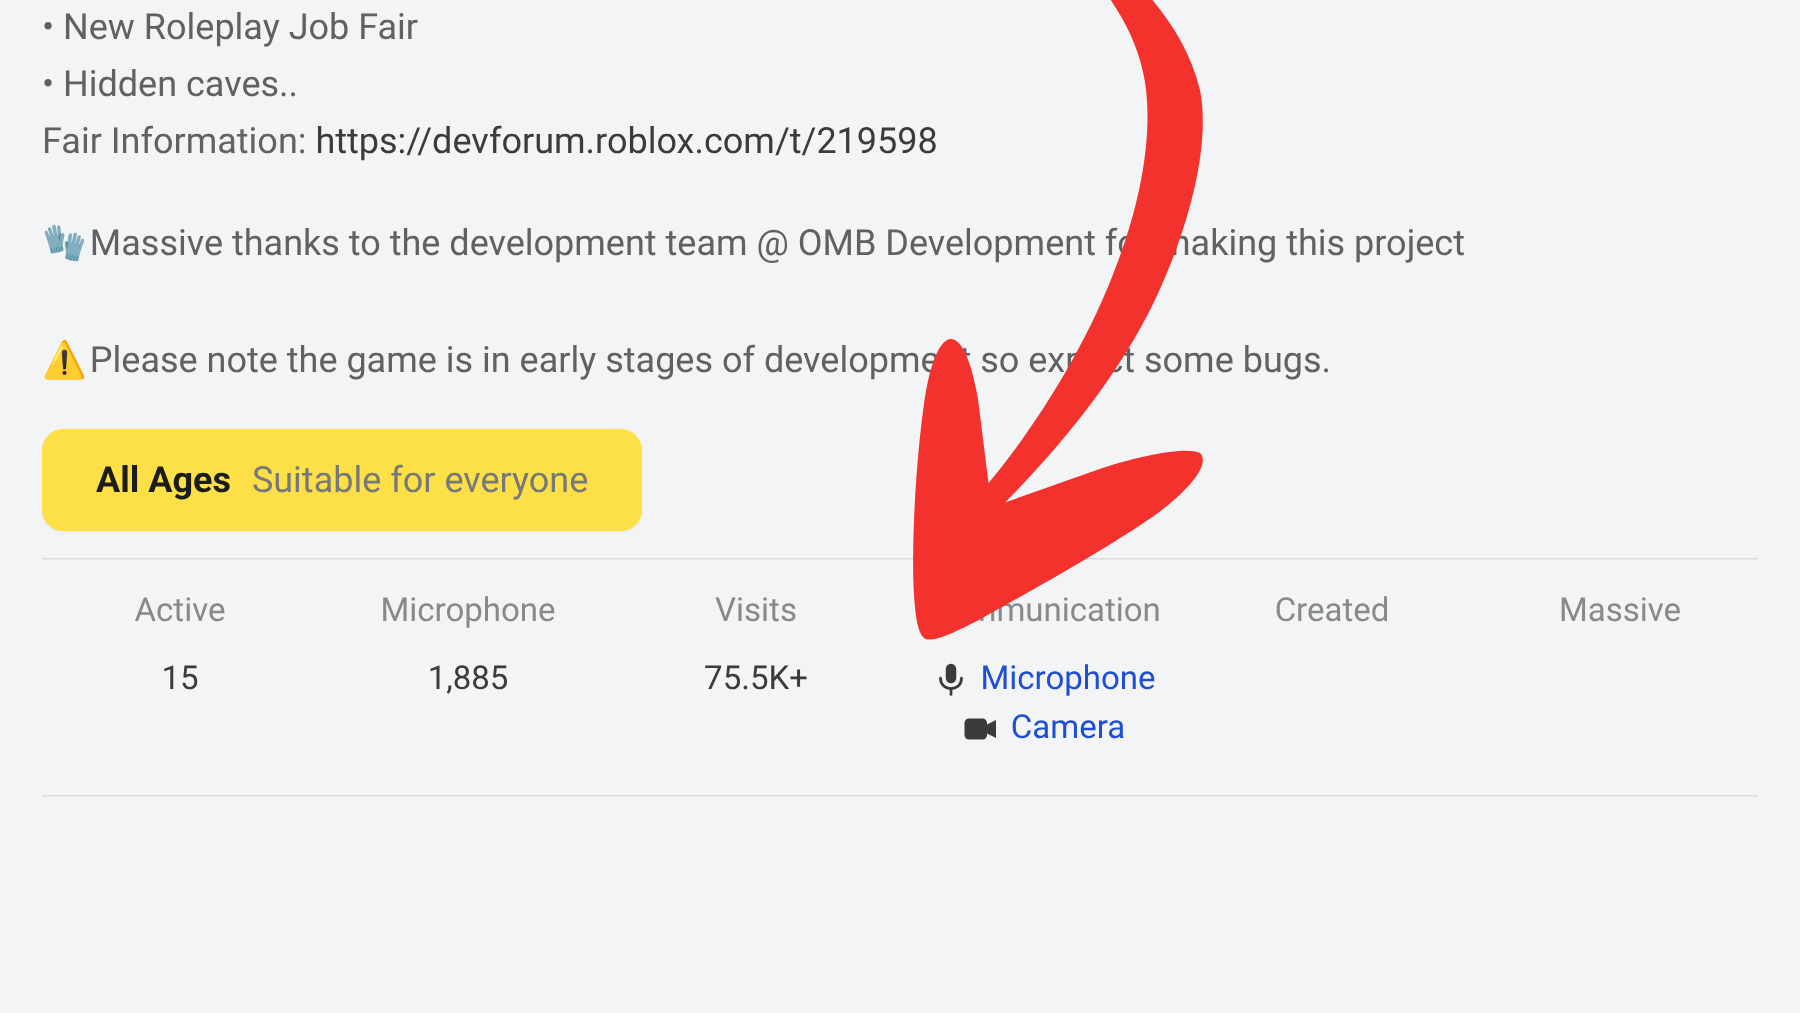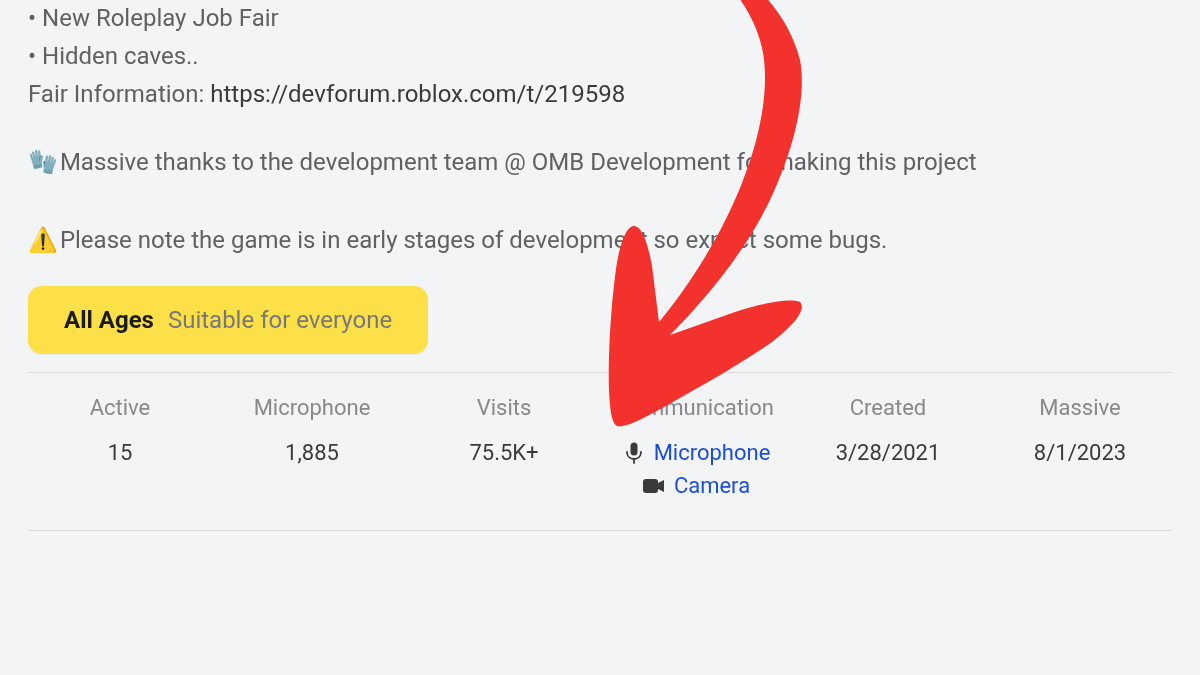--- a/index.html
+++ b/index.html
@@ -170,25 +170,23 @@
                 <rect x="1" y="2" width="15" height="14" rx="3" fill="#393b3d"></rect>
                 <path d="M16 6 L22 3 L22 15 L16 12 Z" fill="#393b3d"></path>
               </svg>
             </span>
             <span>Camera</span>
           </div>
         </div>
       </div>
       <div class="stat-col">
         <div class="stat-header">Created</div>
-        <div class="stat-value">3/28/2021</div>
       </div>
       <div class="stat-col">
         <div class="stat-header">Massive</div>
-        <div class="stat-value">8/1/2023</div>
       </div>
     </div>
   </div>
 </div>
 
 <div class="arrow-overlay">
   <svg width="340" height="500" viewBox="0 0 340 500">
     <path d="M 230 0
              C 255 25, 280 50, 290 90
              C 296 120, 288 170, 260 230

